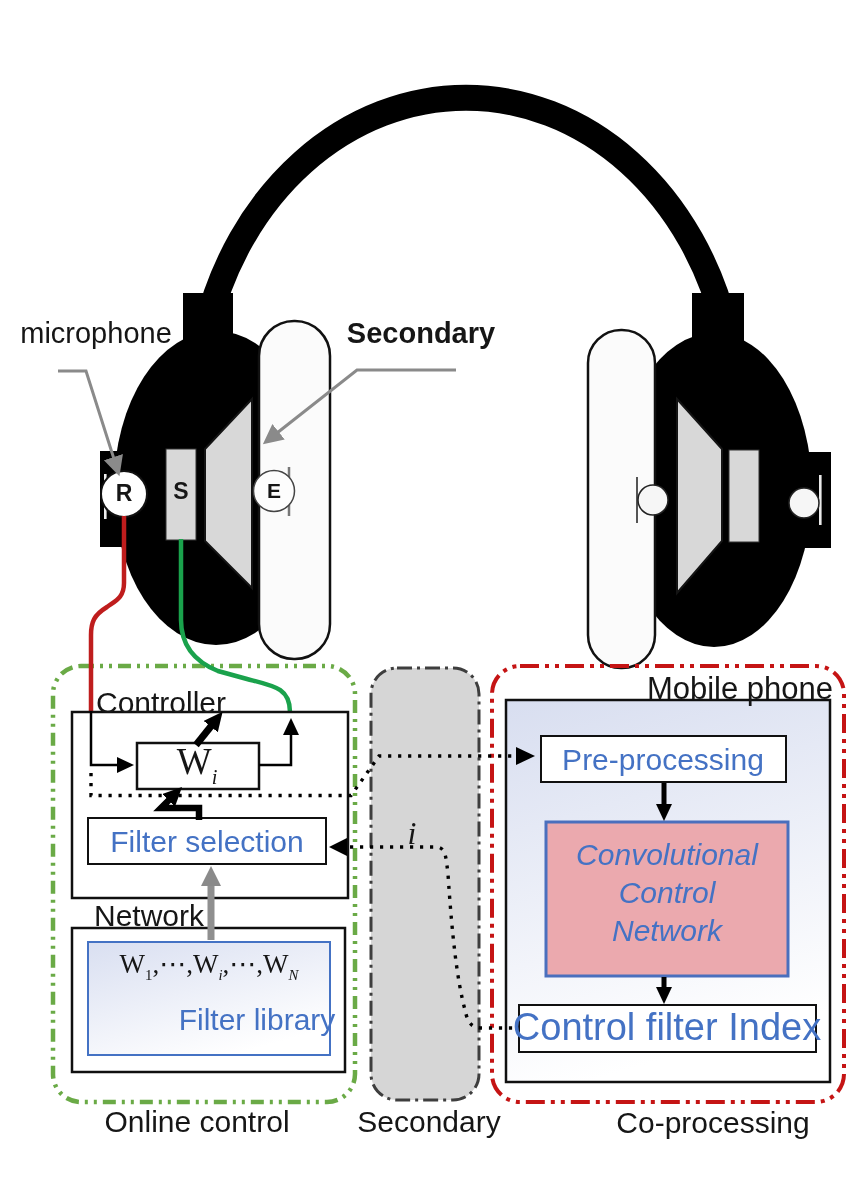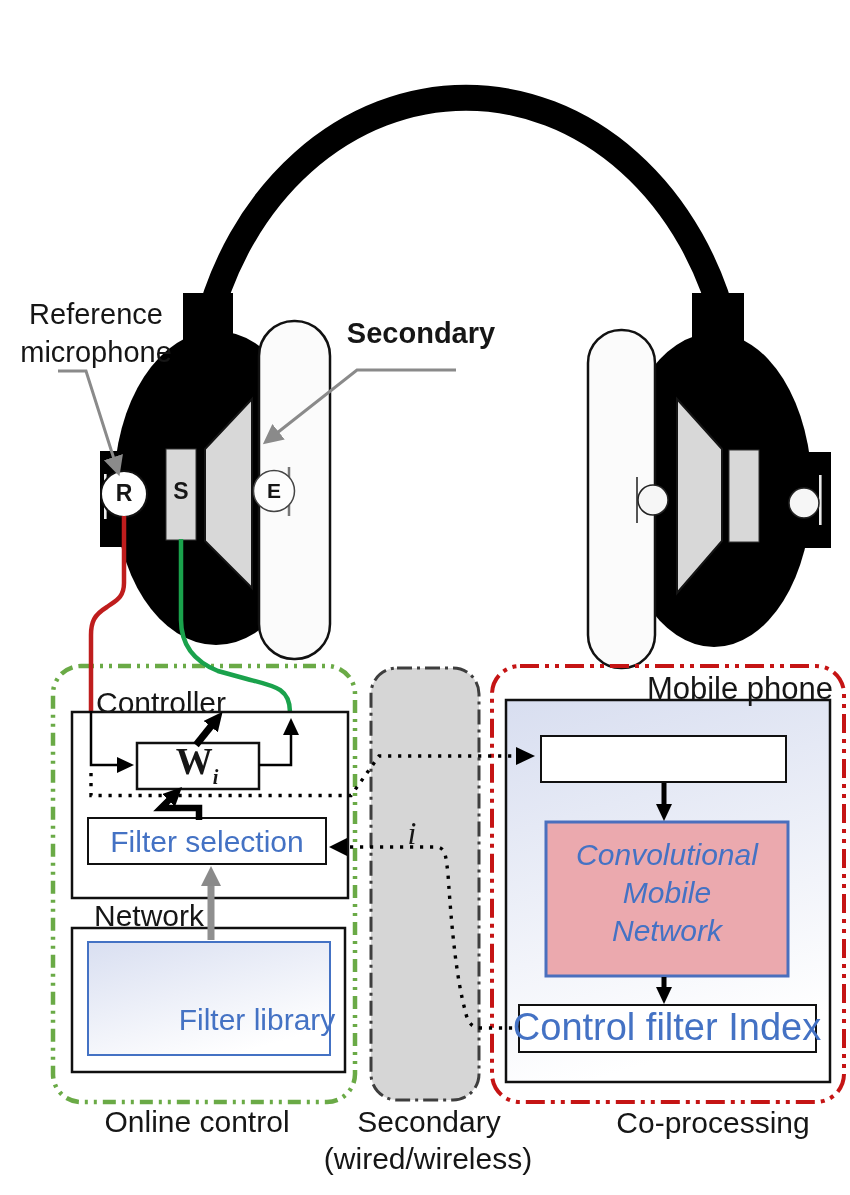--- a/index.html
+++ b/index.html
@@ -2,21 +2,21 @@
 <html><head>
 <meta charset="utf-8">
 <style>
   html,body{margin:0;padding:0;background:#fff;}
   .stage{position:relative;width:850px;height:1195px;background:#ffffff;overflow:hidden;
          font-family:"Liberation Sans",sans-serif;}
   .stage svg{position:absolute;left:0;top:0;}
   .lbl{position:absolute;color:#161616;white-space:nowrap;line-height:1.3;}
   .ctr{transform:translate(-50%,-50%);text-align:center;}
   .blue{color:#4472c4;}
-  .serif{font-family:"Liberation Serif","DejaVu Serif",serif;font-weight:bold;}
+  .serif{font-family:"Liberation Serif","DejaVu Serif",serif;font-weight:normal;}
   .it{font-style:italic;}
   .sub{font-size:0.55em;vertical-align:-0.5em;}
   .sub.it{font-style:italic;}
 </style>
 </head>
 <body>
 
 <div class="stage">
 
 <svg width="850" height="1195" viewBox="0 0 850 1195">
@@ -97,46 +97,46 @@
   <path d="M 91 773 V 795.5 H 351 L 379 756 H 518" fill="none" stroke="#000" stroke-width="3.4" stroke-dasharray="3.2 6.8" marker-end="url(#abBig)"></path>
 
   <polygon points="329,847 347,838 347,856" fill="#000"></polygon>
   <path d="M 350 847 H 437 C 446 848 446 858 448 874 C 452 935 457 980 465 1010 C 468 1024 472 1028 483 1028 H 518" fill="none" stroke="#000" stroke-width="3.4" stroke-dasharray="3.2 6.8"></path>
 
   <path d="M 664 783 V 806" fill="none" stroke="#000" stroke-width="5" marker-end="url(#ab)"></path>
   <path d="M 664 977 V 989" fill="none" stroke="#000" stroke-width="5" marker-end="url(#ab)"></path>
 </svg>
 
 <div class="lbl ctr" style="left:96px;top:334px;font-size:29px;">
-  <div>Reference</div>
   <div>microphone</div>
 </div>
 <div class="lbl ctr" style="left:421px;top:334px;font-size:29px;font-weight:bold;">
   <div>Secondary</div>
 </div>
 
 <div class="lbl ctr" style="left:124px;top:494px;font-size:23px;font-weight:bold;">R</div>
 <div class="lbl ctr" style="left:181px;top:492px;font-size:23px;font-weight:bold;">S</div>
 <div class="lbl ctr" style="left:274px;top:491px;font-size:21px;font-weight:bold;">E</div>
 
 <div class="lbl" style="left:96px;top:683px;font-size:30px;">Controller</div>
 <div class="lbl" style="left:94px;top:896px;font-size:30px;">Network</div>
 
 <div class="lbl ctr serif" style="left:197px;top:764px;font-size:37px;"><span>W</span><span class="sub it">i</span></div>
 <div class="lbl ctr blue" style="left:207px;top:841px;font-size:30px;">Filter selection</div>
+<div class="lbl ctr serif" style="left:209px;top:966px;font-size:27px;"><span>W</span><span class="sub">1</span><span>,⋯,</span><span>W</span><span class="sub it">i</span><span>,⋯,</span><span>W</span><span class="sub it">N</span></div>
 <div class="lbl ctr blue" style="left:209px;top:1019px;font-size:30px;margin-left:48px;">Filter library</div>
 
 <div class="lbl ctr serif it" style="left:412px;top:834px;font-size:32px;font-weight:normal;">i</div>
 
 <div class="lbl ctr" style="left:740px;top:689px;font-size:31px;">Mobile phone</div>
+<div class="lbl ctr blue" style="left:663px;top:759px;font-size:30px;">Pre-processing</div>
 <div class="lbl ctr blue" style="left:667px;top:893px;font-size:30px;line-height:38px;font-style:italic;">
   <div>Convolutional</div>
-  <div>Mobile</div>
+  <div>Control</div>
   <div>Network</div>
 </div>
 <div class="lbl ctr blue" style="left:667px;top:1028px;font-size:38px;">Control filter Index</div>
 
 <div class="lbl ctr" style="left:197px;top:1121px;font-size:30px;">Online control</div>
 <div class="lbl ctr" style="left:429px;top:1121px;font-size:30px;">Secondary</div>
-<div class="lbl ctr" style="left:428px;top:1158px;font-size:30px;">(wired/wireless)</div>
 <div class="lbl ctr" style="left:713px;top:1122px;font-size:30px;">Co-processing</div>
 
 </div>
 
 </body></html>

